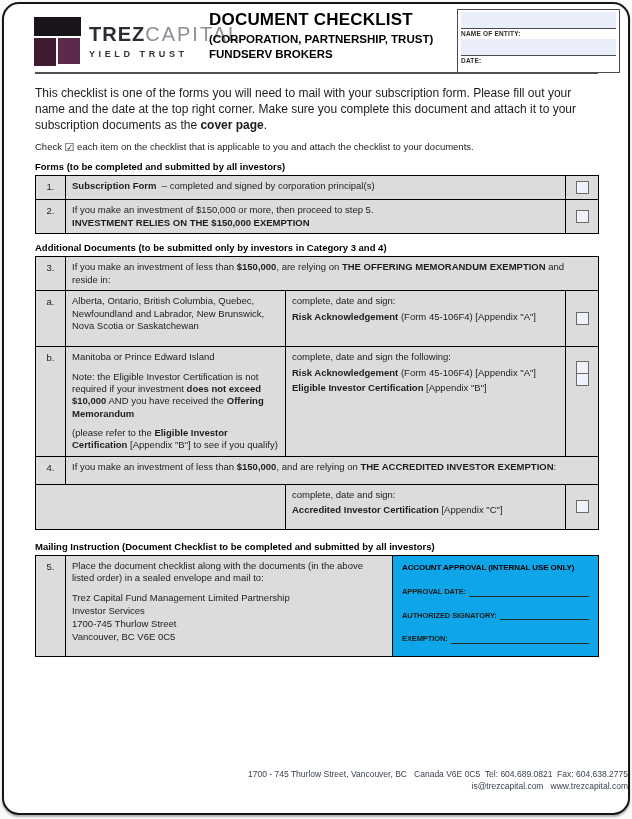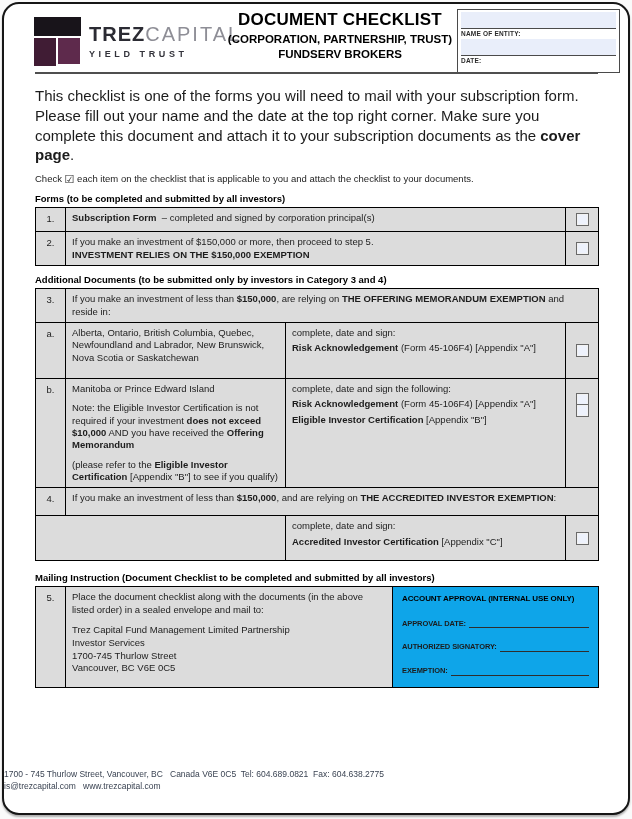--- a/index.html
+++ b/index.html
@@ -17,35 +17,35 @@
   .logo { position:absolute; left:30px; top:13px; display:flex; align-items:flex-start; }
   .logo-mark { position:relative; width:47px; height:49px; margin-right:8px; }
   .lm-black { position:absolute; left:0; top:0; width:47px; height:19px; background:#18141a; }
   .lm-plum1 { position:absolute; left:0; top:21px; width:22px; height:28px; background:#401c34; }
   .lm-plum2 { position:absolute; left:24px; top:21px; width:22px; height:26px; background:#5e2a4c; }
   .logo-text { padding-top:6px; }
   .logo-line1 { font-size:20px; letter-spacing:1px; white-space:nowrap; }
   .logo-trez { font-weight:bold; color:#2b2b33; }
   .logo-capital { color:#8e8e96; font-weight:normal; letter-spacing:2px; }
   .logo-line2 { font-size:9px; font-weight:bold; letter-spacing:3.6px; color:#33333b; margin-top:3px; }
-  .titles { position:absolute; left:205px; width:262px; top:6px; text-align:center; }
+  .titles { position:absolute; left:205px; width:262px; top:6px; text-align:left; }
   .doc-title { font-size:17px; font-weight:bold; color:#000; letter-spacing:.2px; }
   .doc-sub { font-size:11.5px; font-weight:bold; color:#000; margin-top:3px; }
   .entity-box {
     position:absolute; right:8px; top:5px; width:163px; height:64px;
     border:1px solid #4a4a4a; background:#fff; padding:2px 3px;
   }
   .field { width:100%; height:17px; background:#e9eefa; border-bottom:1.5px solid #4a4a4a;
            font-size:9px; padding:2px 3px; color:#111; }
   .field-label { font-size:6.5px; font-weight:bold; color:#2a2a2a; letter-spacing:.2px; margin:1px 0 2px 0; }
   .header-rule { margin:0 30px 0 31px; border-top:2px solid #4f4f4f; position:absolute; left:0; right:0; top:68px; }
 
   
   .content { padding:0 29px 0 31px; }
-  .para { margin-top:12px; font-size:15px; line-height:1.32; color:#1c1c1c; }
+  .para { margin-top:12px; font-size:12px; line-height:1.32; color:#1c1c1c; }
   .check-line { margin-top:7px; font-size:9.5px; }
   .check-glyph { font-size:11px; position:relative; top:1px; }
   .section-heading { margin-top:8px; font-size:9.5px; font-weight:bold; color:#000; }
   b { font-weight:bold; }
 
   
   .tbl { margin-top:3px; border:1.5px solid #000; background:#dcdcdc; }
   .trow { display:grid; border-bottom:1px solid #000; }
   .trow:last-child { border-bottom:none; }
   .cell { border-right:1px solid #000; padding:4px 6px; font-size:9.5px; line-height:1.3; }
@@ -72,21 +72,21 @@
 
   .t-mail .trow { grid-template-columns:30px 1fr 205px; min-height:100px; }
   .addr-block { margin-top:8px; }
   .addr-line { line-height:1.35; }
   .approval-cell { background:#0ea5e9; padding:7px 9px; display:flex; flex-direction:column; }
   .approval-title { font-size:8px; font-weight:bold; letter-spacing:-0.1px; color:#000; }
   .approval-row { display:flex; align-items:flex-end; margin-top:14px; font-size:7.5px; font-weight:bold; letter-spacing:-0.1px; }
   .fill-line { flex:1; border-bottom:1px solid #2e2e2e; height:9px; margin-left:3px; }
 
   
-  .footer { position:absolute; left:0; right:0; bottom:20px; text-align:left;
+  .footer { position:absolute; left:0; right:0; bottom:20px; text-align:right;
             font-size:8.5px; color:#3a4352; line-height:1.5; }
 </style>
 </head>
 <body>
 
 <div class="page">
 
   <div class="header">
     <div class="logo">
       <div class="logo-mark">

